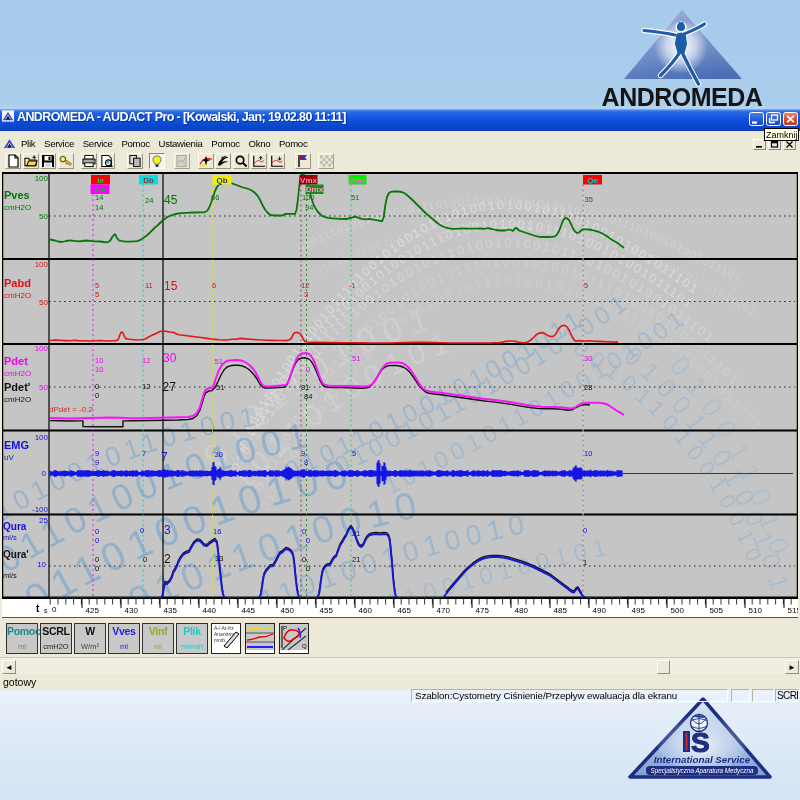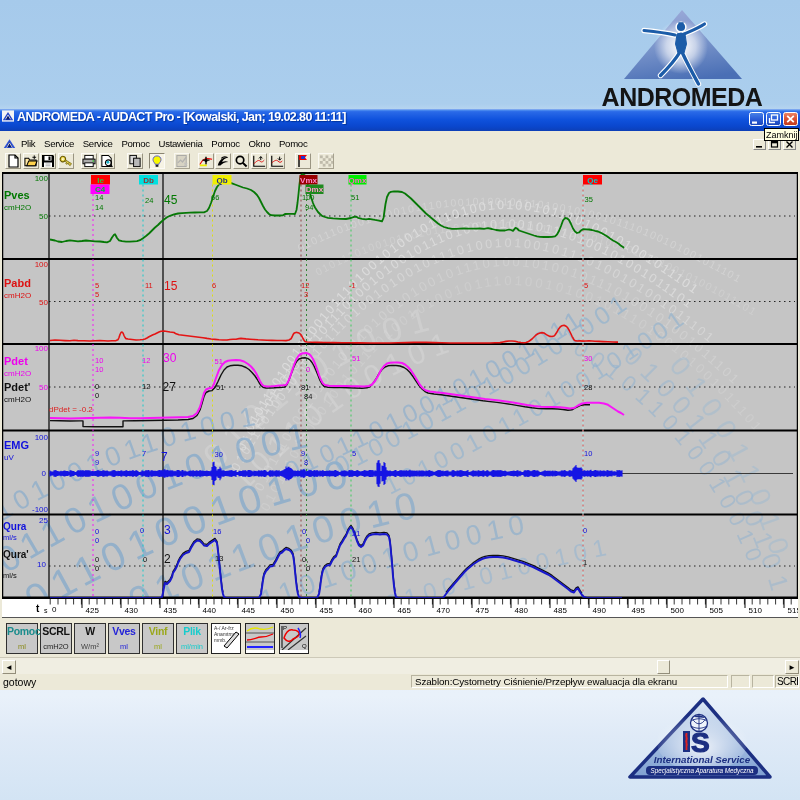--- a/index.html
+++ b/index.html
@@ -30,21 +30,21 @@
 .vb2 { font-size:7.5px; margin-top:5px; }
 .ib { position:absolute; top:5px; width:30px; height:31px; background:#fff; border:1.5px solid #222; overflow:hidden; }
 #scroll { position:absolute; left:0px; top:657px; width:800px; height:17px; background:#f0eee2;
   border-top:1px solid #cdc9b8; }
 .sbtn { position:absolute; top:1.5px; width:14px; height:14px; background:#ece9d8; border:1px solid;
   border-color:#fff #928d7a #928d7a #fff; font-size:8px; text-align:center; line-height:13px; color:#000; }
 #thumb { position:absolute; left:657px; top:1.5px; width:13px; height:14px; background:#ece9d8;
   border:1px solid; border-color:#fff #928d7a #928d7a #fff; }
 #status { position:absolute; left:0; top:675px; width:800px; height:15px; background:#ece9d8;
   font-size:10.5px; color:#000; }
-.sfield { position:absolute; top:0; height:13px; border:1px solid; border-color:#b8b4a0 #fff #fff #b8b4a0;
+.sfield { position:absolute; top:14px; height:13px; border:1px solid; border-color:#b8b4a0 #fff #fff #b8b4a0;
   padding:0 3px; line-height:12px; white-space:nowrap; overflow:hidden; }
 </style></head>
 <body>
 <div id="page">
 <svg width="0" height="0">
       <defs>
         <linearGradient id="xb" x1="0" y1="0" x2="0" y2="1">
           <stop offset="0" stop-color="#4a83e8"></stop>
           <stop offset="0.5" stop-color="#2a5cd8"></stop>
           <stop offset="1" stop-color="#1c46b8"></stop>

